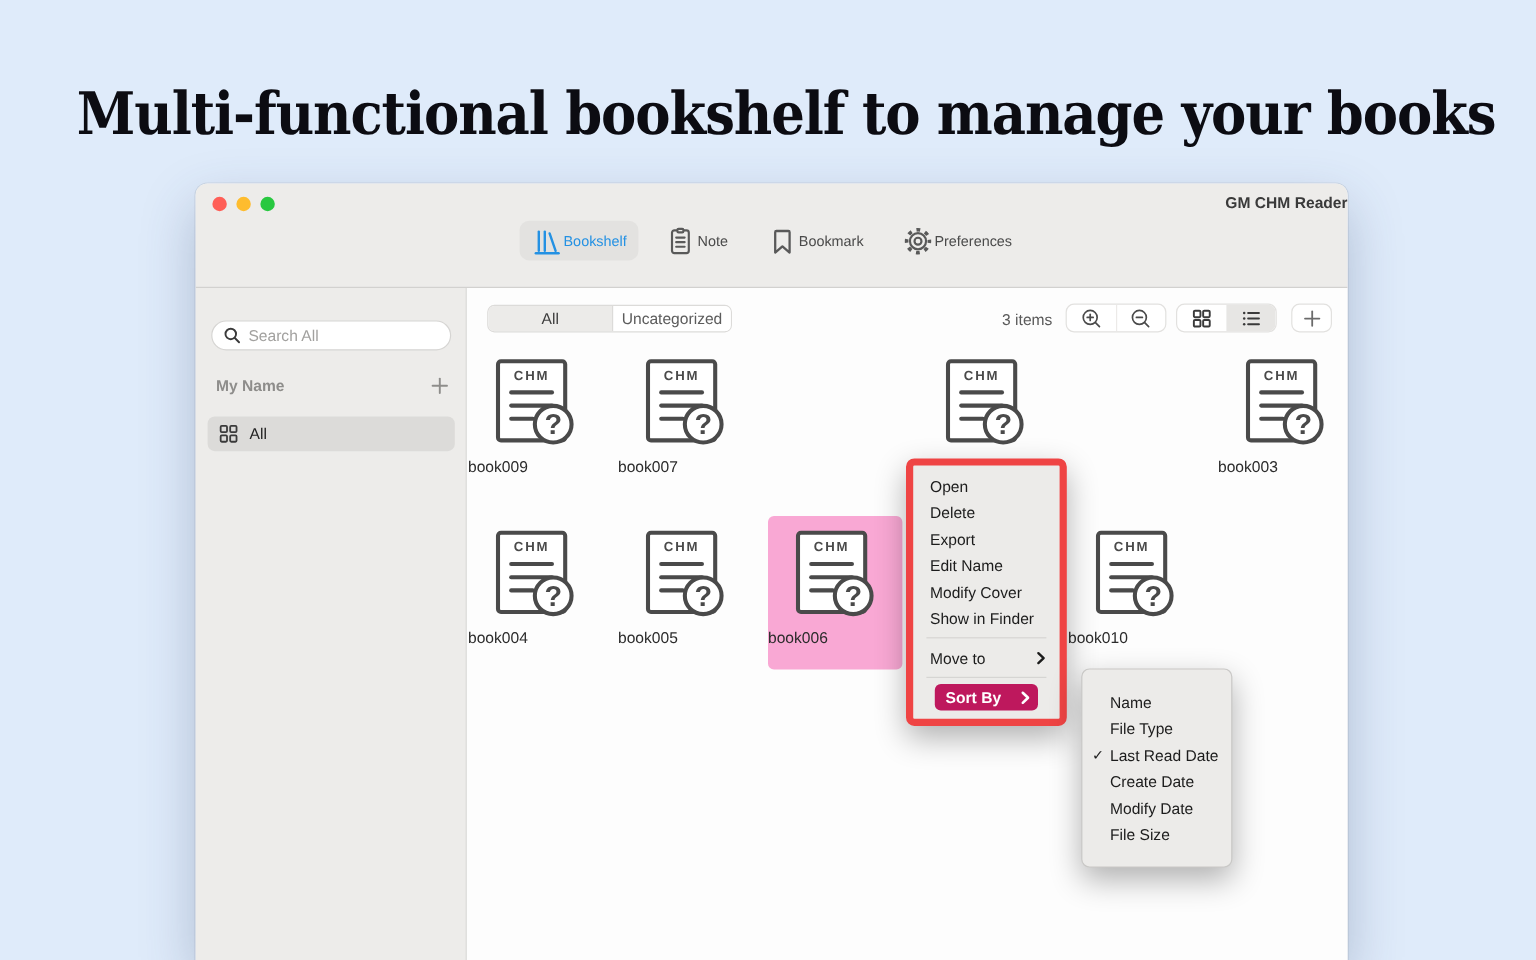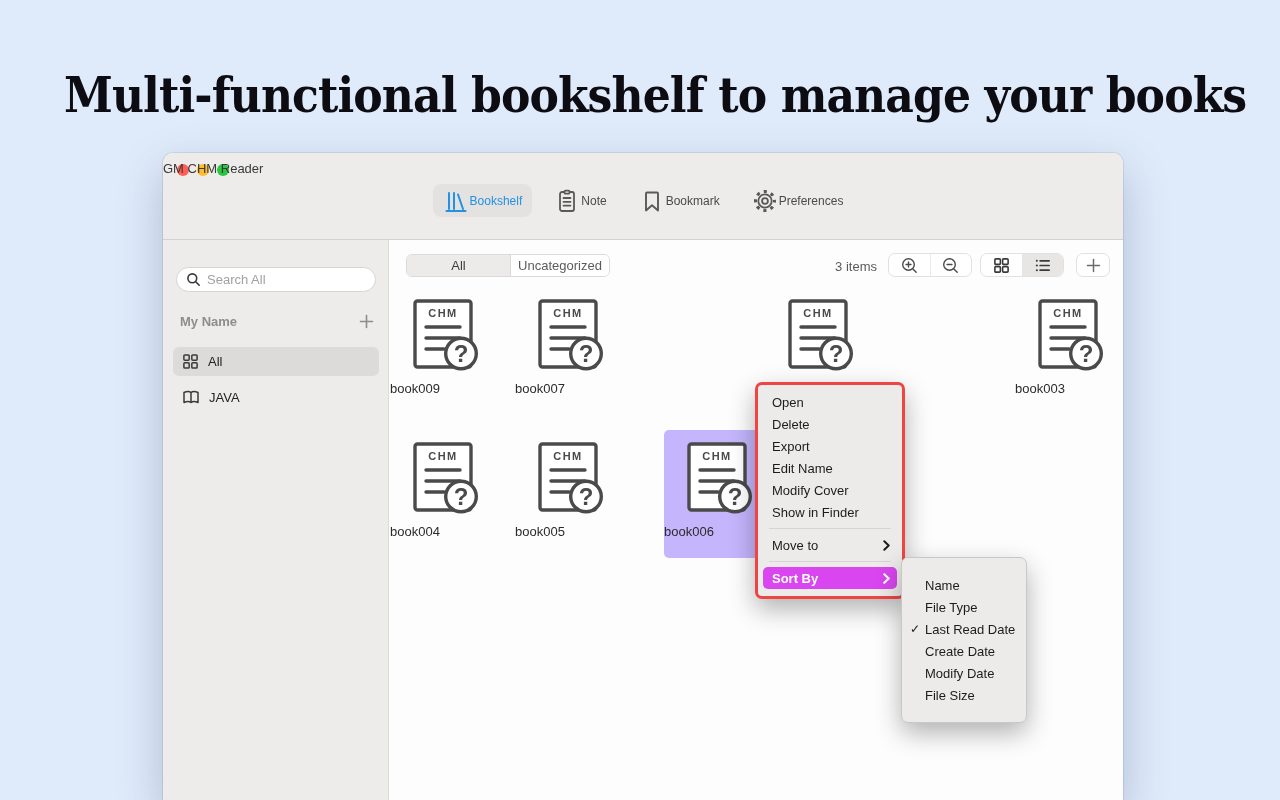--- a/index.html
+++ b/index.html
@@ -13,22 +13,22 @@
 
   
   .window { position:absolute; left:163px; top:153px; width:960px; height:647px;
     border-radius:10px 10px 0 0; background:#fdfdfd; overflow:hidden;
     box-shadow:0 18px 45px rgba(50,70,110,.28), 0 0 0 1px rgba(0,0,0,.08); }
 
   .win-header { position:absolute; top:0; left:0; right:0; height:87px; background:#edecea;
     border-bottom:1px solid #d2d1cf; }
   .traffic { position:absolute; top:11px; left:14px; display:flex; gap:8px; }
   .light { width:12px; height:12px; border-radius:50%; }
-  .win-title { position:absolute; top:8px; left:0; right:0; text-align:left;
-    font-size:13px; font-weight:normal; color:#3a3a3a; }
+  .win-title { position:absolute; top:8px; left:0; right:0; text-align:right;
+    font-size:13px; font-weight:bold; color:#3a3a3a; }
   .toolbar { position:absolute; top:31px; left:0; right:0; display:flex; justify-content:center; gap:12px; }
   .tb-item { display:flex; align-items:center; gap:1px;
     font-size:12px; color:#4a4a4a; padding:4px 10px 3px; border-radius:8px; cursor:default; }
   .tb-item.active { background:#e3e2e0; color:#2491e3; }
 
   
   .sidebar { position:absolute; top:87px; bottom:0; left:0; width:226px; background:#edecea;
     border-right:1px solid #dddcda; }
   .search { position:absolute; left:13px; top:27px; width:200px; height:25px; background:#fff;
     border:1px solid #d6d5d3; border-radius:13px; display:flex; align-items:center; padding:0 9px; gap:6px; }
@@ -58,30 +58,30 @@
   .viewgroup { right:59px; width:84px; overflow:hidden; }
   .pill-half { flex:1; height:100%; display:flex; align-items:center; justify-content:center; }
   .zoomgroup .pill-half + .pill-half { border-left:1px solid #eceae8; }
   .viewgroup .pill-half.on { background:#e7e6e4; }
   .addbtn { position:absolute; top:13px; right:13px; width:34px; height:24px; background:#fff;
     border:1px solid #e2e1df; border-radius:7px; display:flex; align-items:center; justify-content:center; }
 
   
   .tile { position:absolute; width:112px; text-align:left; }
   .tile-label { margin-top:3px; font-size:13px; color:#2b2b2b; }
-  .tile.sel { background:#c4b5fd; border-radius:5px; height:128px; padding-top:11px;margin-left:24px; }
-
-  
-  .menu { position:absolute; left:755px; top:382px; width:150px; background:#ecebe9;
-    border:3px solid #ef4444; border-radius:7px; padding:6px 0 7px;
+  .tile.sel { background:#f9a8d4; border-radius:5px; height:128px; padding-top:11px; }
+
+  
+  .menu { position:absolute; left:755px; top:382px; width:134px; background:#ecebe9;
+    border:6px solid #ef4444; border-radius:7px; padding:6px 0 7px;
     box-shadow:0 10px 26px rgba(0,0,0,.3); z-index:50; }
   .menu-item { height:22px; display:flex; align-items:center; font-size:13px; color:#1c1c1c;
     padding:0 12px 0 14px; }
   .menu-item.arrow { justify-content:space-between; }
-  .menu-item.hl { margin:0 5px; padding:0 7px 0 9px; background:#d946ef; color:#fff;
+  .menu-item.hl { margin:0 18px; padding:0 7px 0 9px; background:#be185d; color:#fff;
     border-radius:5px; font-weight:bold; }
   .menu-sep { height:1px; background:#d6d5d3; margin:5px 11px; }
 
   .submenu { position:absolute; left:901px; top:557px; width:126px; background:#ecebe9;
     border:1px solid #c9c8c6; border-radius:7px; padding:16px 0;
     box-shadow:0 10px 26px rgba(0,0,0,.3); z-index:60; }
   .submenu-item { height:22px; display:flex; align-items:center; font-size:13px; color:#1c1c1c;
     padding:0 8px; }
   .submenu-check { width:15px; flex:0 0 15px; font-size:12px; color:#1c1c1c; }
 
@@ -187,29 +187,20 @@
         <svg width="17" height="17" viewBox="0 0 18 18" fill="none" stroke="#3a3a3a" stroke-width="1.6">
           <rect x="2" y="2" width="5.6" height="5.6" rx="1"></rect>
             <rect x="10.4" y="2" width="5.6" height="5.6" rx="1"></rect>
           <rect x="2" y="10.4" width="5.6" height="5.6" rx="1"></rect>
             <rect x="10.4" y="10.4" width="5.6" height="5.6" rx="1"></rect>
         </svg>
       </span>
       <span>All</span>
     </div>
 
-    <div class="side-item" style="top:143px">
-      <span>
-        <svg width="18" height="17" viewBox="0 0 18 17" fill="none" stroke="#3a3a3a" stroke-width="1.5" stroke-linejoin="round">
-          <path d="M2 3.5 c2.8-1.4 5.4-1.4 7 0 c1.6-1.4 4.2-1.4 7 0 v10 c-2.8-1.4-5.4-1.4-7 0 c-1.6-1.4-4.2-1.4-7 0 z"></path>
-          <line x1="9" y1="3.5" x2="9" y2="13.5"></line>
-        </svg>
-      </span>
-      <span>JAVA</span>
-    </div>
   </div>
 
   <div class="content">
 
     <div class="tabs">
       <div class="tab selected" style="width:103px">
         <span>All</span>
       </div>
       <div class="tab" style="width:99px">
         <span>Uncategorized</span>
@@ -303,20 +294,26 @@
       <svg width="76" height="80" viewBox="0 0 76 80" style="margin:0 auto">
           <use href="#bookicon"></use>
         </svg>
       <div class="tile-label">book005</div>
     </div>
     <div class="tile sel" style="left:250px;top:190px">
       <svg width="76" height="80" viewBox="0 0 76 80" style="margin:0 auto">
           <use href="#bookicon"></use>
         </svg>
       <div class="tile-label">book006</div>
+    </div>
+    <div class="tile" style="left:500px;top:201px">
+      <svg width="76" height="80" viewBox="0 0 76 80" style="margin:0 auto">
+          <use href="#bookicon"></use>
+        </svg>
+      <div class="tile-label">book010</div>
     </div>
   </div>
 </div>
 
 <div class="menu">
   <div class="menu-item">Open</div>
   <div class="menu-item">Delete</div>
   <div class="menu-item">Export</div>
   <div class="menu-item">Edit Name</div>
   <div class="menu-item">Modify Cover</div>

